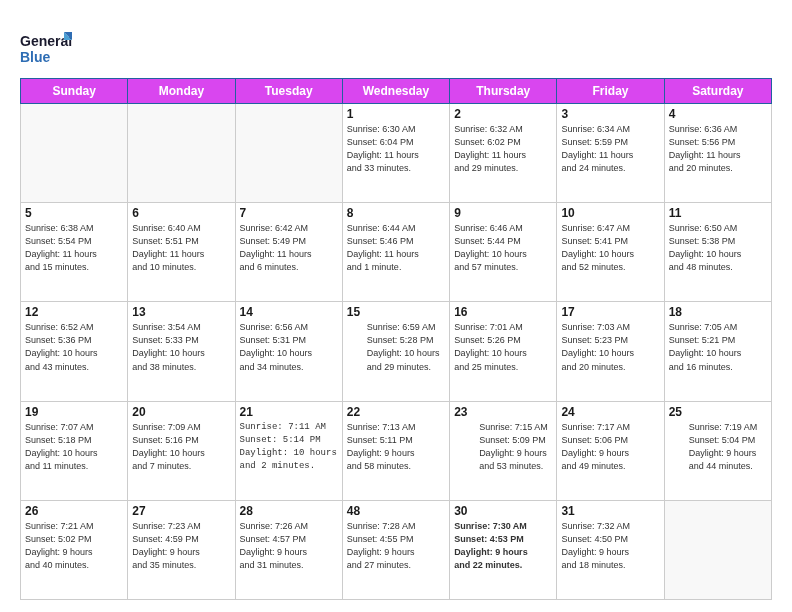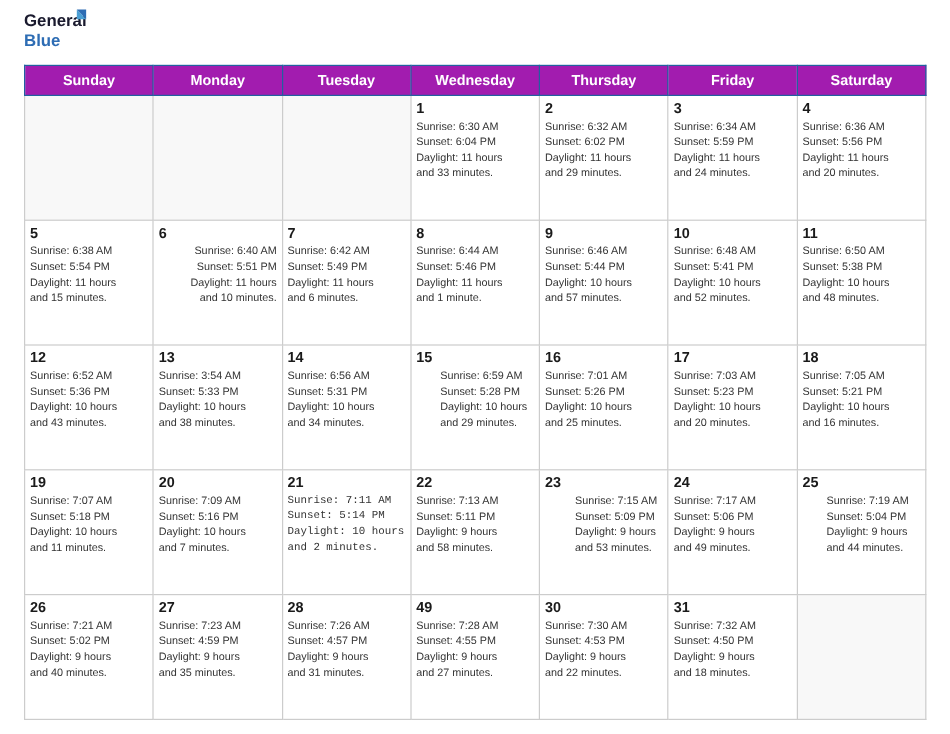--- a/index.html
+++ b/index.html
@@ -6,21 +6,21 @@
     body {
       font-family: Arial, sans-serif;
       background: #fff;
       width: 792px;
       height: 612px;
       overflow: hidden;
     }
     .page {
       width: 792px;
       height: 612px;
-      padding: 6px 20px 12px 20px;
+      padding: 30px 20px 12px 20px;
       display: flex;
       flex-direction: column;
     }
     .header {
       display: flex;
       justify-content: space-between;
       align-items: flex-start;
       margin-bottom: 10px;
     }
     .logo {
@@ -41,21 +41,21 @@
       color: #333;
     }
     .calendar {
       flex: 1;
       border: 1px solid #ccc;
       border-collapse: collapse;
       width: 100%;
       table-layout: fixed;
     }
     .calendar th {
-      background-color: #a21caf;
+      background-color: #d946ef;
       color: white;
       text-align: center;
       padding: 5px 4px;
       font-size: 12px;
       font-weight: bold;
       border: 1px solid #2260a0;
     }
     .calendar td {
       border: 1px solid #ccc;
       vertical-align: top;
@@ -148,21 +148,21 @@
         <tr>
           <td>
             <span class="day-num">5</span>
             <div class="day-info" style="white-space: pre-line;">Sunrise: 6:38 AM
 Sunset: 5:54 PM
 Daylight: 11 hours
 and 15 minutes.</div>
           </td>
           <td>
             <span class="day-num">6</span>
-            <div class="day-info" style="white-space: pre-line; text-align: right;">Sunrise: 6:40 AM
+            <div class="day-info" style="white-space: pre-line;">Sunrise: 6:40 AM
 Sunset: 5:51 PM
 Daylight: 11 hours
 and 10 minutes.</div>
           </td>
           <td>
             <span class="day-num">7</span>
             <div class="day-info" style="white-space: pre-line;">Sunrise: 6:42 AM
 Sunset: 5:49 PM
 Daylight: 11 hours
 and 6 minutes.</div>
@@ -176,21 +176,21 @@
           </td>
           <td>
             <span class="day-num">9</span>
             <div class="day-info" style="white-space: pre-line;">Sunrise: 6:46 AM
 Sunset: 5:44 PM
 Daylight: 10 hours
 and 57 minutes.</div>
           </td>
           <td>
             <span class="day-num">10</span>
-            <div class="day-info" style="white-space: pre-line;">Sunrise: 6:48 AM
+            <div class="day-info" style="white-space: pre-line;">Sunrise: 6:47 AM
 Sunset: 5:41 PM
 Daylight: 10 hours
 and 52 minutes.</div>
           </td>
           <td>
             <span class="day-num">11</span>
             <div class="day-info" style="white-space: pre-line;">Sunrise: 6:50 AM
 Sunset: 5:38 PM
 Daylight: 10 hours
 and 48 minutes.</div>
@@ -314,29 +314,29 @@
 and 35 minutes.</div>
           </td>
           <td>
             <span class="day-num">28</span>
             <div class="day-info" style="white-space: pre-line;">Sunrise: 7:26 AM
 Sunset: 4:57 PM
 Daylight: 9 hours
 and 31 minutes.</div>
           </td>
           <td>
-            <span class="day-num">49</span>
+            <span class="day-num">48</span>
             <div class="day-info" style="white-space: pre-line;">Sunrise: 7:28 AM
 Sunset: 4:55 PM
 Daylight: 9 hours
 and 27 minutes.</div>
           </td>
           <td>
             <span class="day-num">30</span>
-            <div class="day-info" style="white-space: pre-line;">Sunrise: 7:30 AM
+            <div class="day-info" style="white-space: pre-line; font-weight: bold;">Sunrise: 7:30 AM
 Sunset: 4:53 PM
 Daylight: 9 hours
 and 22 minutes.</div>
           </td>
           <td>
             <span class="day-num">31</span>
             <div class="day-info" style="white-space: pre-line;">Sunrise: 7:32 AM
 Sunset: 4:50 PM
 Daylight: 9 hours
 and 18 minutes.</div>

